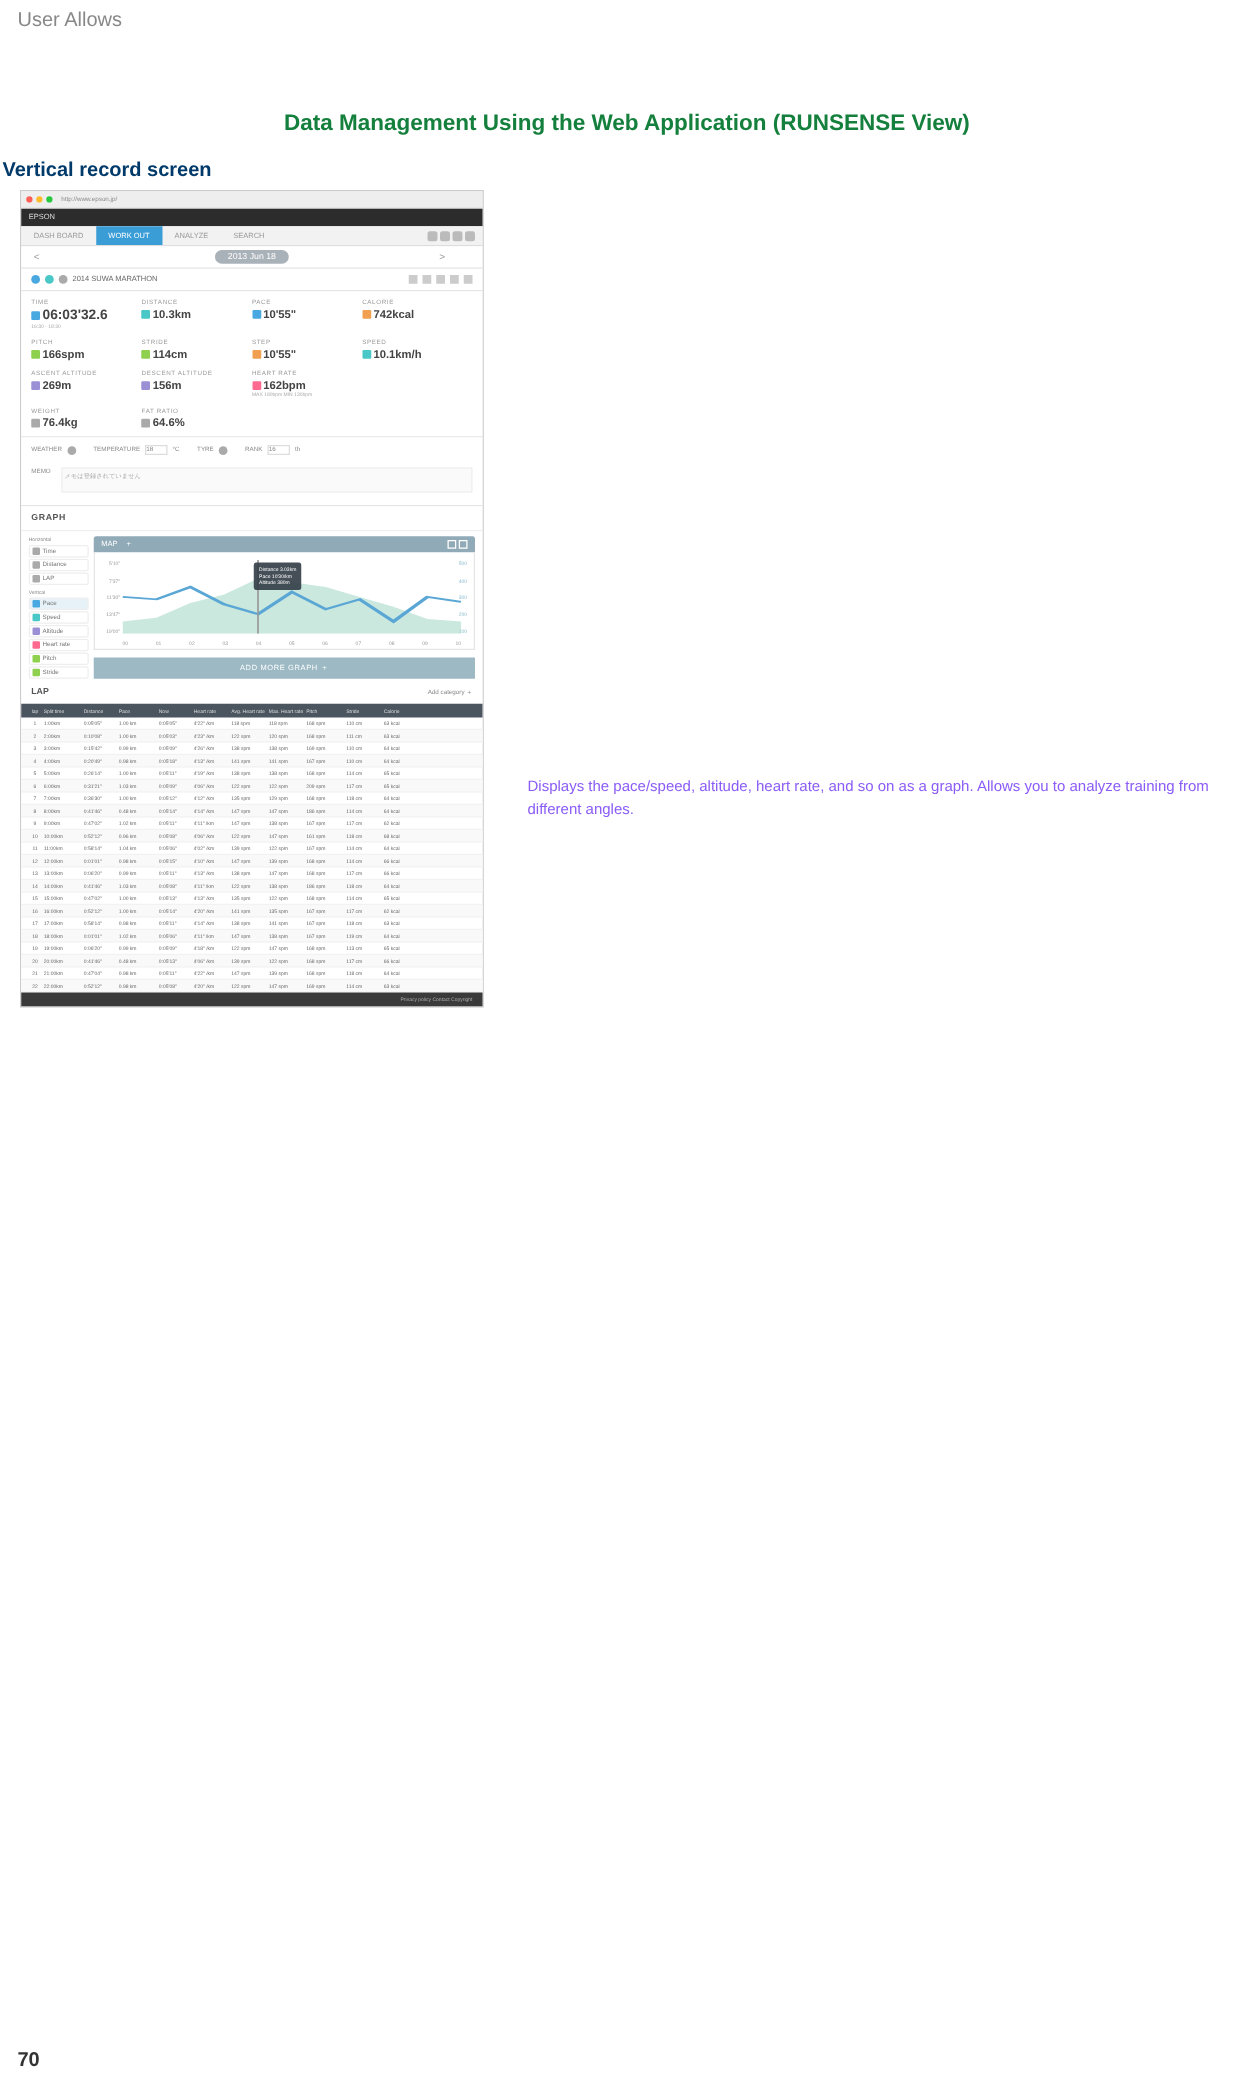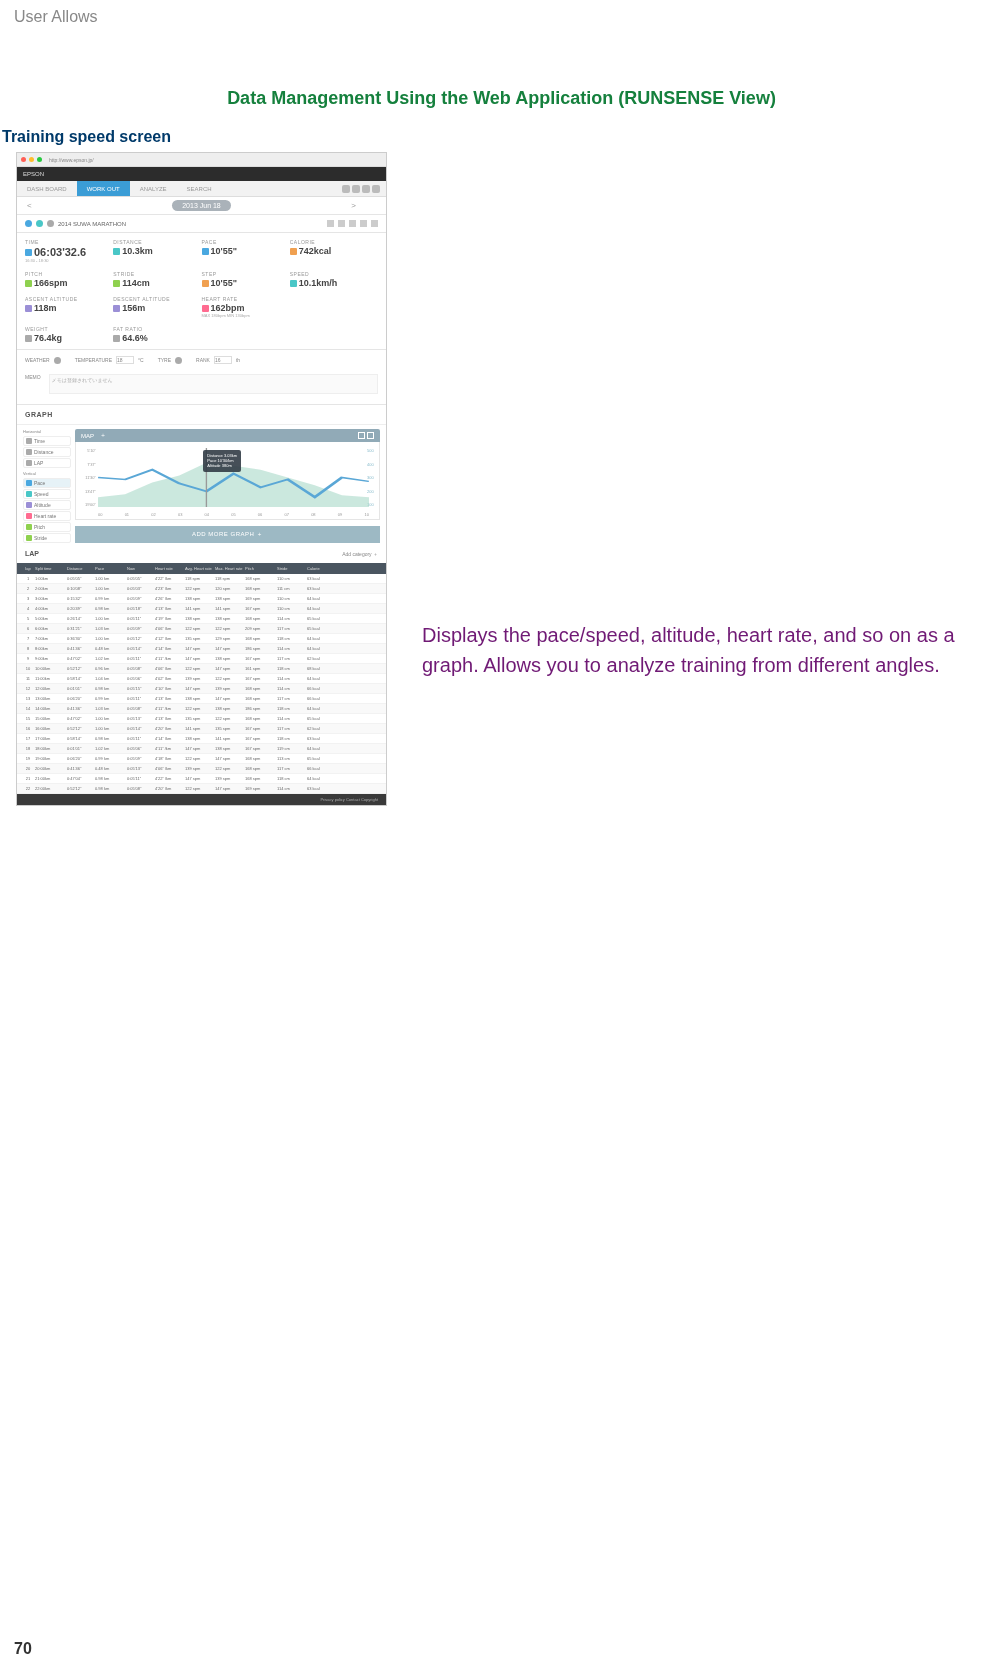--- a/index.html
+++ b/index.html
@@ -130,41 +130,41 @@
   .lc8 { width: 30px; }
   .lc9 { width: 32px; }
   .lc10 { width: 30px; }
   .lc11 { width: 28px; }
   .footer-bar { background: #3a3a3a; color: #aaa; font-size: 4px; padding: 3px 8px; text-align: right; }
   .caption {
     position: absolute;
     top: 620px;
     left: 422px;
     width: 570px;
-    font-size: 20px;
+    font-size: 12px;
     line-height: 1.5;
-    color: #701a75;
+    color: #8b5cf6;
   }
   .page-num {
     position: absolute;
     bottom: 18px;
     left: 14px;
     width: 100%;
     font-size: 16px;
     font-weight: bold;
     color: #333;
   }
   svg.chart-svg { width: 100%; height: 100%; }
 </style>
 </head>
 <body>
 
 <div class="doc-header-left">User Allows</div>
 <div class="doc-title">Data Management Using the Web Application (RUNSENSE View)</div>
-<div class="section-heading">Training speed screen</div>
+<div class="section-heading">Vertical record screen</div>
 
 <div class="screenshot">
 
   <div class="browser-chrome">
     <span class="dot r"></span>
     <span class="dot y"></span>
     <span class="dot g"></span>
     <span class="addr">http://www.epson.jp/</span>
   </div>
 
@@ -268,21 +268,21 @@
             <span class="mini-icon c-teal"></span>
             <span>10.1km/h</span>
           </div>
       </div>
     </div>
     <div class="stat-row">
       <div class="stat">
         <div class="stat-label">ASCENT ALTITUDE</div>
         <div class="stat-value">
             <span class="mini-icon c-purple"></span>
-            <span>118m</span>
+            <span>269m</span>
           </div>
       </div>
       <div class="stat">
         <div class="stat-label">DESCENT ALTITUDE</div>
         <div class="stat-value">
             <span class="mini-icon c-purple"></span>
             <span>156m</span>
           </div>
       </div>
       <div class="stat">

